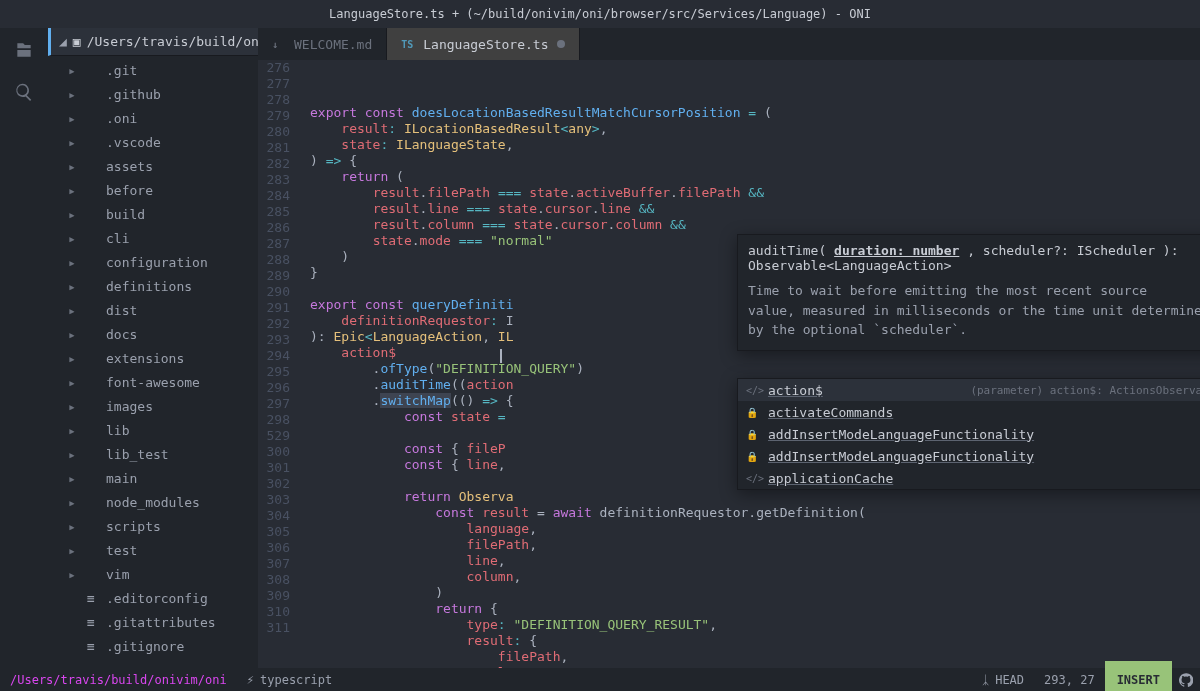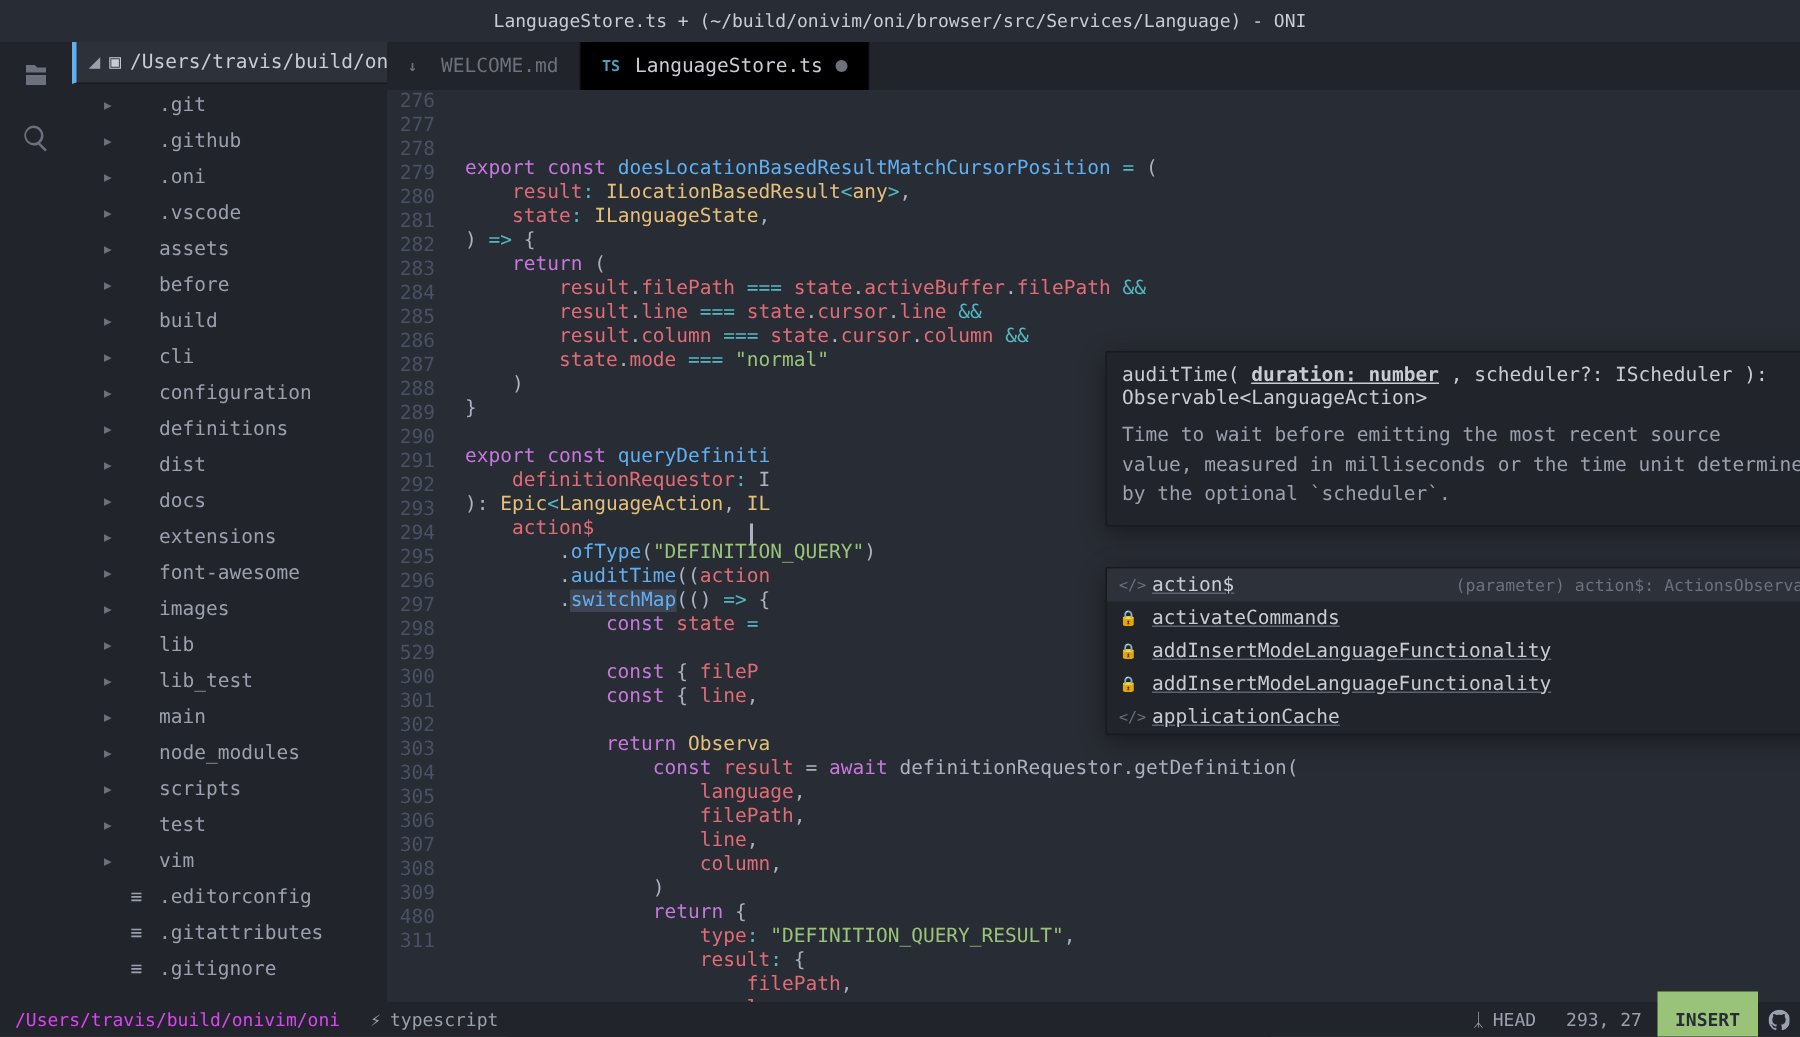--- a/index.html
+++ b/index.html
@@ -60,21 +60,21 @@
 .tree-item .ficon { width: 14px; display: inline-flex; justify-content: center; }
 .editor-area { flex: 1; display: flex; flex-direction: column; position: relative; }
 .tabbar {
   height: 32px; display: flex; background: #21252b;
 }
 .tab {
   display: flex; align-items: center; gap: 8px;
   padding: 0 14px; color: #6b717d;
   border-right: 1px solid #181a1f;
 }
-.tab.active { background: #000000; color: #c8ccd4; align-items: center; }
+.tab.active { background: #404040; color: #c8ccd4; align-items: center; }
 .tab-ficon { width: 14px; }
 .tab-dirty { width: 8px; height: 8px; border-radius: 50%; background: #6b717d; }
 .code-scroll {
   flex: 1; display: flex; overflow: hidden;
   position: relative;
 }
 .gutter {
   width: 40px; text-align: right; padding-right: 8px;
   color: #495162; user-select: none;
 }
@@ -355,21 +355,21 @@
           <div class="gutter-line">300</div>
           <div class="gutter-line">301</div>
           <div class="gutter-line">302</div>
           <div class="gutter-line">303</div>
           <div class="gutter-line">304</div>
           <div class="gutter-line">305</div>
           <div class="gutter-line">306</div>
           <div class="gutter-line">307</div>
           <div class="gutter-line">308</div>
           <div class="gutter-line">309</div>
-          <div class="gutter-line">480</div>
+          <div class="gutter-line">310</div>
           <div class="gutter-line">311</div>
         </div>
       <div class="code" id="code">
         <div class="cursor"></div>
       <div class="code-line"><span class="tok-kw">export</span><span class="tok-punct"> </span><span class="tok-kw">const</span><span class="tok-punct"> </span><span class="tok-fn">doesLocationBasedResultMatchCursorPosition</span><span class="tok-punct"> </span><span class="tok-op">=</span><span class="tok-punct"> (</span></div><div class="code-line"><span class="tok-punct">    </span><span class="tok-id">result</span><span class="tok-op">:</span><span class="tok-punct"> </span><span class="tok-type">ILocationBasedResult</span><span class="tok-op">&lt;</span><span class="tok-type">any</span><span class="tok-op">&gt;</span><span class="tok-punct">,</span></div><div class="code-line"><span class="tok-punct">    </span><span class="tok-id">state</span><span class="tok-op">:</span><span class="tok-punct"> </span><span class="tok-type">ILanguageState</span><span class="tok-punct">,</span></div><div class="code-line"><span class="tok-punct">) </span><span class="tok-op">=&gt;</span><span class="tok-punct"> {</span></div><div class="code-line"><span class="tok-punct">    </span><span class="tok-kw">return</span><span class="tok-punct"> (</span></div><div class="code-line"><span class="tok-punct">        </span><span class="tok-id">result</span><span class="tok-punct">.</span><span class="tok-id">filePath</span><span class="tok-punct"> </span><span class="tok-op">===</span><span class="tok-punct"> </span><span class="tok-id">state</span><span class="tok-punct">.</span><span class="tok-id">activeBuffer</span><span class="tok-punct">.</span><span class="tok-id">filePath</span><span class="tok-punct"> </span><span class="tok-op">&amp;&amp;</span></div><div class="code-line"><span class="tok-punct">        </span><span class="tok-id">result</span><span class="tok-punct">.</span><span class="tok-id">line</span><span class="tok-punct"> </span><span class="tok-op">===</span><span class="tok-punct"> </span><span class="tok-id">state</span><span class="tok-punct">.</span><span class="tok-id">cursor</span><span class="tok-punct">.</span><span class="tok-id">line</span><span class="tok-punct"> </span><span class="tok-op">&amp;&amp;</span></div><div class="code-line"><span class="tok-punct">        </span><span class="tok-id">result</span><span class="tok-punct">.</span><span class="tok-id">column</span><span class="tok-punct"> </span><span class="tok-op">===</span><span class="tok-punct"> </span><span class="tok-id">state</span><span class="tok-punct">.</span><span class="tok-id">cursor</span><span class="tok-punct">.</span><span class="tok-id">column</span><span class="tok-punct"> </span><span class="tok-op">&amp;&amp;</span></div><div class="code-line"><span class="tok-punct">        </span><span class="tok-id">state</span><span class="tok-punct">.</span><span class="tok-id">mode</span><span class="tok-punct"> </span><span class="tok-op">===</span><span class="tok-punct"> </span><span class="tok-str">"normal"</span></div><div class="code-line"><span class="tok-punct">    )</span></div><div class="code-line"><span class="tok-punct">}</span></div><div class="code-line"><span class="tok-punct"></span></div><div class="code-line"><span class="tok-kw">export</span><span class="tok-punct"> </span><span class="tok-kw">const</span><span class="tok-punct"> </span><span class="tok-fn">queryDefiniti</span></div><div class="code-line"><span class="tok-punct">    </span><span class="tok-id">definitionRequestor</span><span class="tok-op">:</span><span class="tok-punct"> I</span></div><div class="code-line"><span class="tok-punct">): </span><span class="tok-type">Epic</span><span class="tok-op">&lt;</span><span class="tok-type">LanguageAction</span><span class="tok-punct">, </span><span class="tok-type">IL</span></div><div class="code-line"><span class="tok-punct">    </span><span class="tok-id">action$</span></div><div class="code-line"><span class="tok-punct">        .</span><span class="tok-fn">ofType</span><span class="tok-punct">(</span><span class="tok-str">"DEFINITION_QUERY"</span><span class="tok-punct">)</span></div><div class="code-line"><span class="tok-punct">        .</span><span class="tok-fn">auditTime</span><span class="tok-punct">((</span><span class="tok-id">action</span></div><div class="code-line"><span class="tok-punct">        .</span><span class="sel tok-fn">switchMap</span><span class="tok-punct">(() </span><span class="tok-op">=&gt;</span><span class="tok-punct"> {</span></div><div class="code-line"><span class="tok-punct">            </span><span class="tok-kw">const</span><span class="tok-punct"> </span><span class="tok-id">state</span><span class="tok-punct"> </span><span class="tok-op">=</span></div><div class="code-line"><span class="tok-punct"></span></div><div class="code-line"><span class="tok-punct">            </span><span class="tok-kw">const</span><span class="tok-punct"> { </span><span class="tok-id">fileP</span></div><div class="code-line"><span class="tok-punct">            </span><span class="tok-kw">const</span><span class="tok-punct"> { </span><span class="tok-id">line</span><span class="tok-punct">,</span></div><div class="code-line"><span class="tok-punct"></span></div><div class="code-line"><span class="tok-punct">            </span><span class="tok-kw">return</span><span class="tok-punct"> </span><span class="tok-type">Observa</span></div><div class="code-line"><span class="tok-punct">                </span><span class="tok-kw">const</span><span class="tok-punct"> </span><span class="tok-id">result</span><span class="tok-punct"> = </span><span class="tok-kw">await</span><span class="tok-punct"> definitionRequestor.getDefinition(</span></div><div class="code-line"><span class="tok-punct">                    </span><span class="tok-id">language</span><span class="tok-punct">,</span></div><div class="code-line"><span class="tok-punct">                    </span><span class="tok-id">filePath</span><span class="tok-punct">,</span></div><div class="code-line"><span class="tok-punct">                    </span><span class="tok-id">line</span><span class="tok-punct">,</span></div><div class="code-line"><span class="tok-punct">                    </span><span class="tok-id">column</span><span class="tok-punct">,</span></div><div class="code-line"><span class="tok-punct">                )</span></div><div class="code-line"><span class="tok-punct">                </span><span class="tok-kw">return</span><span class="tok-punct"> {</span></div><div class="code-line"><span class="tok-punct">                    </span><span class="tok-id">type</span><span class="tok-op">:</span><span class="tok-punct"> </span><span class="tok-str">"DEFINITION_QUERY_RESULT"</span><span class="tok-punct">,</span></div><div class="code-line"><span class="tok-punct">                    </span><span class="tok-id">result</span><span class="tok-op">:</span><span class="tok-punct"> {</span></div><div class="code-line"><span class="tok-punct">                        </span><span class="tok-id">filePath</span><span class="tok-punct">,</span></div><div class="code-line"><span class="tok-punct">                        </span><span class="tok-id">language</span><span class="tok-punct">,</span></div></div>
       <div class="minimap-err"></div>
     </div>
 
     <div class="sighint">
       <div class="sighint-sig">

